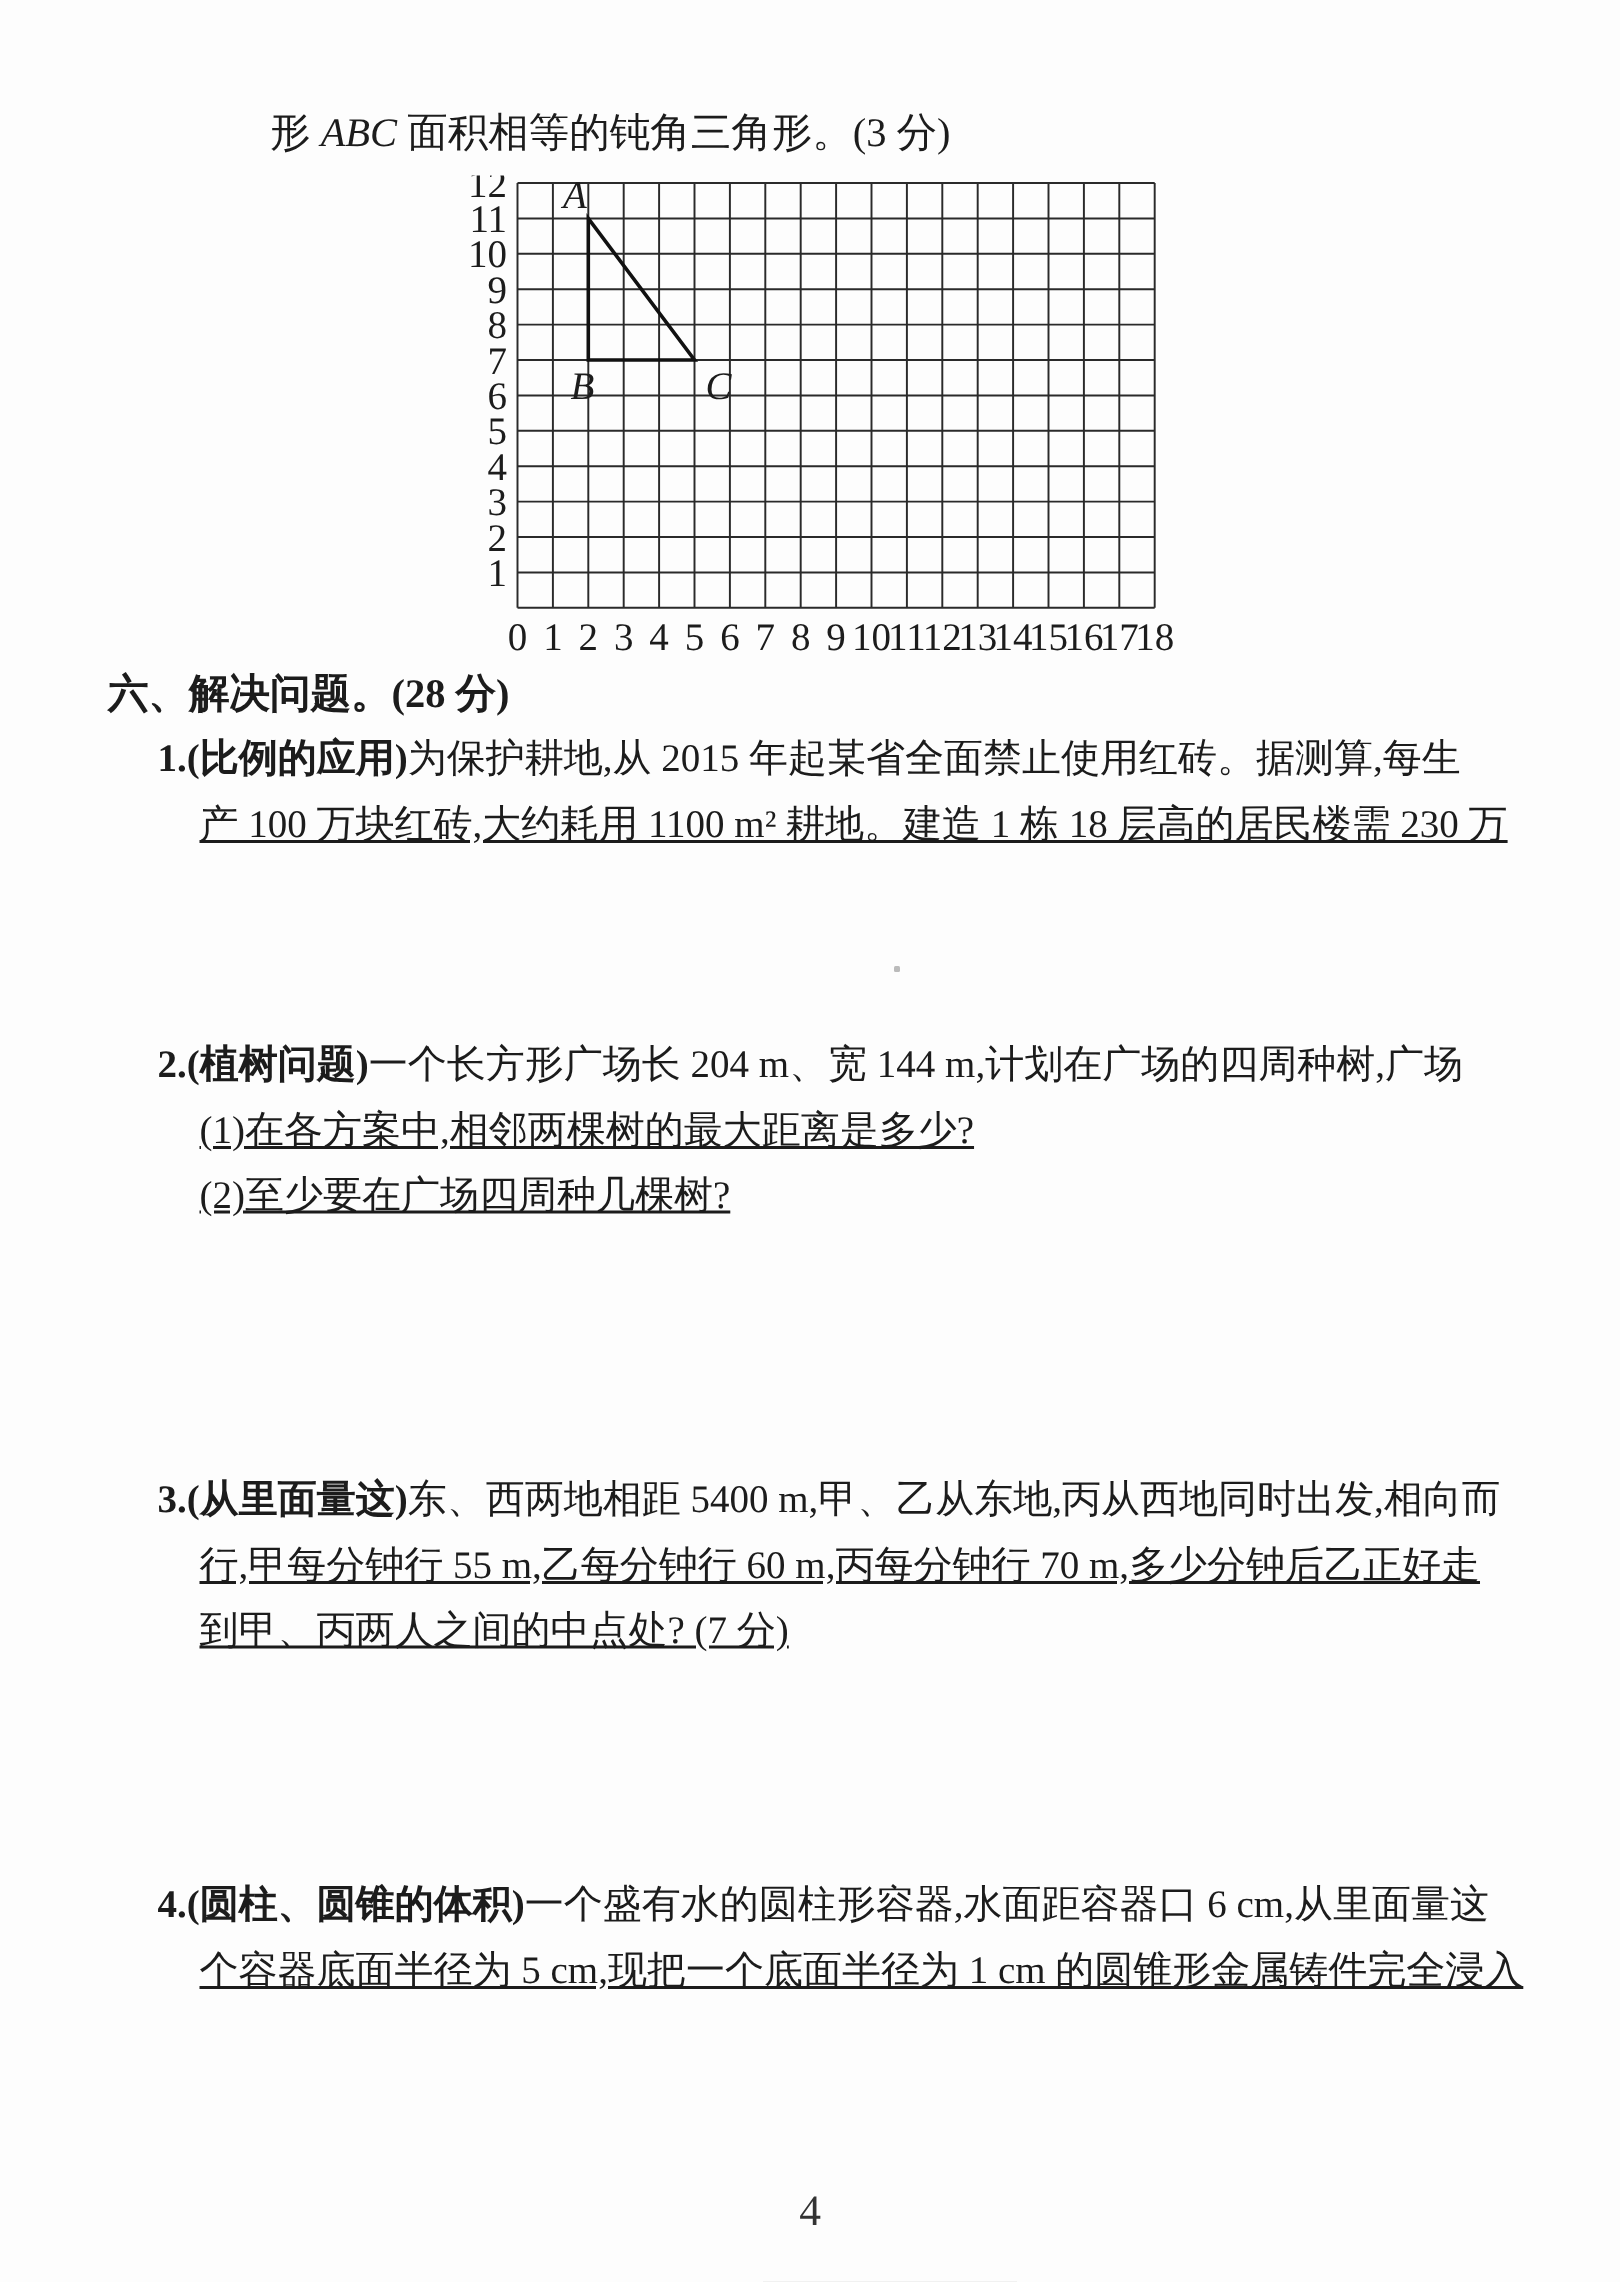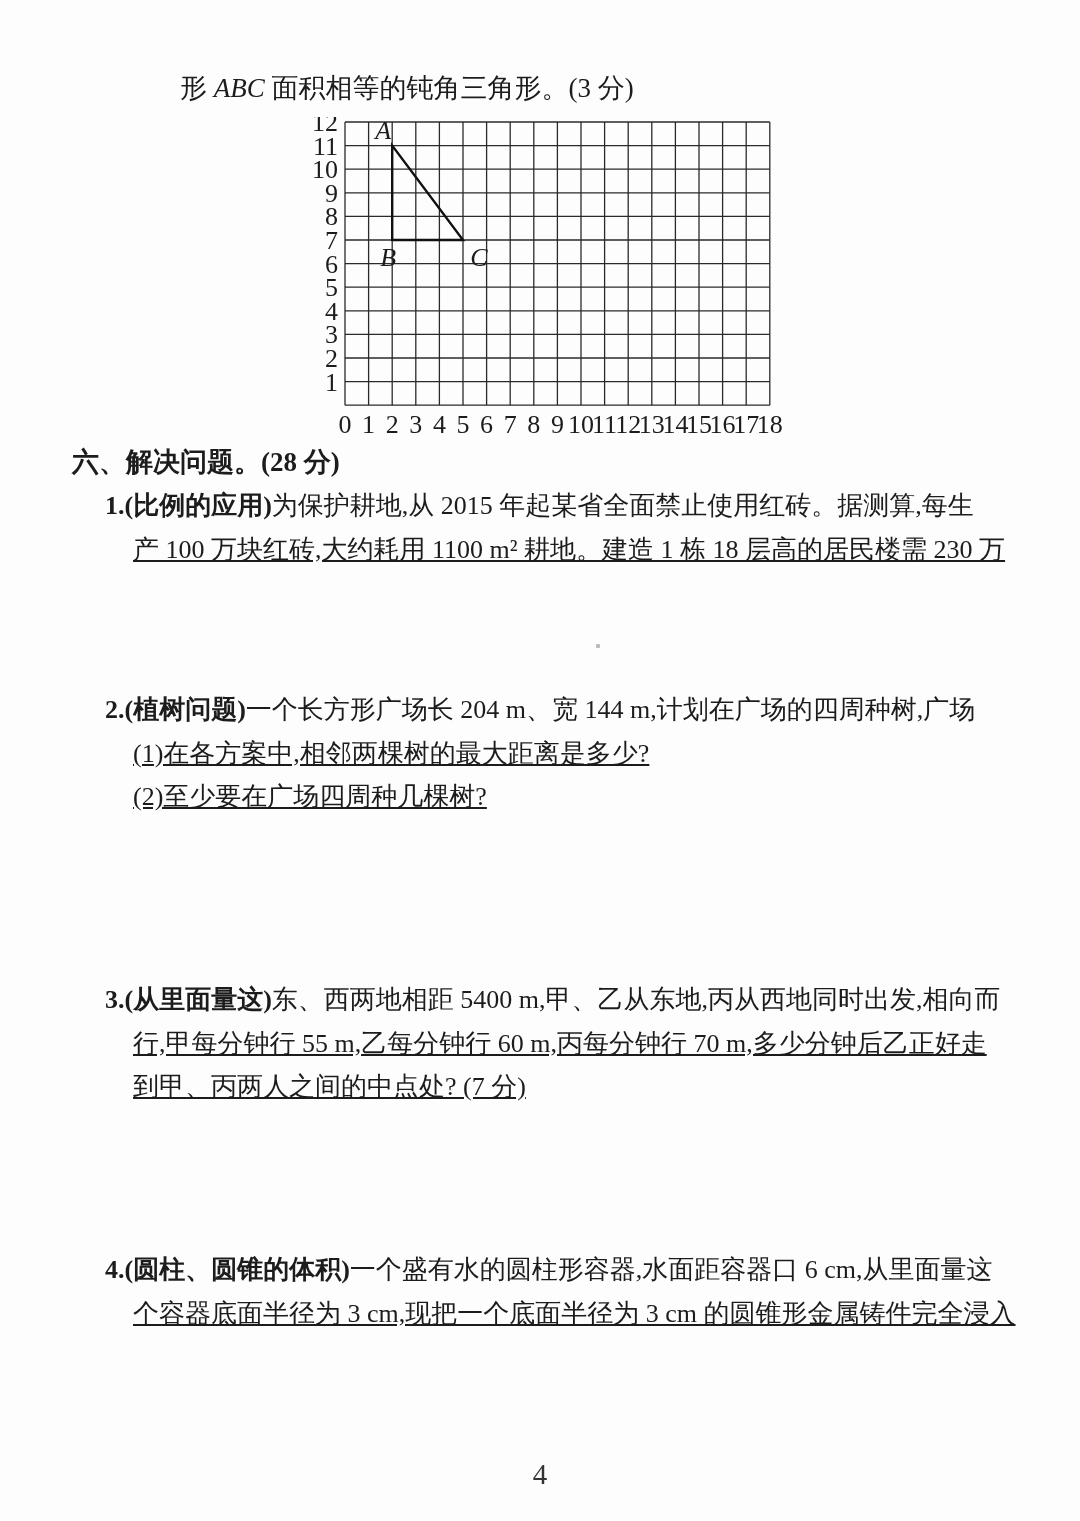--- a/index.html
+++ b/index.html
@@ -134,18 +134,18 @@
   </div>
 
   <div class="problem" style="top:978px;">
     <div class="line"><span class="pnum">3.</span><span class="plabel">(从里面量这)</span><span>东、西两地相距 5400 m,甲、乙从东地,丙从西地同时出发,相向而</span></div>
     <div class="line cont">行,甲每分钟行 55 m,乙每分钟行 60 m,丙每分钟行 70 m,多少分钟后乙正好走</div>
     <div class="line cont">到甲、丙两人之间的中点处? (7 分)</div>
   </div>
 
   <div class="problem" style="top:1248px;">
     <div class="line"><span class="pnum">4.</span><span class="plabel">(圆柱、圆锥的体积)</span><span>一个盛有水的圆柱形容器,水面距容器口 6 cm,从里面量这</span></div>
-    <div class="line cont">个容器底面半径为 3 cm,现把一个底面半径为 3 cm 的圆锥形金属铸件完全浸入</div>
+    <div class="line cont">个容器底面半径为 5 cm,现把一个底面半径为 1 cm 的圆锥形金属铸件完全浸入</div>
   </div>
 
   <div class="page-number">4</div>
 
 </div>
 
 </body></html>

